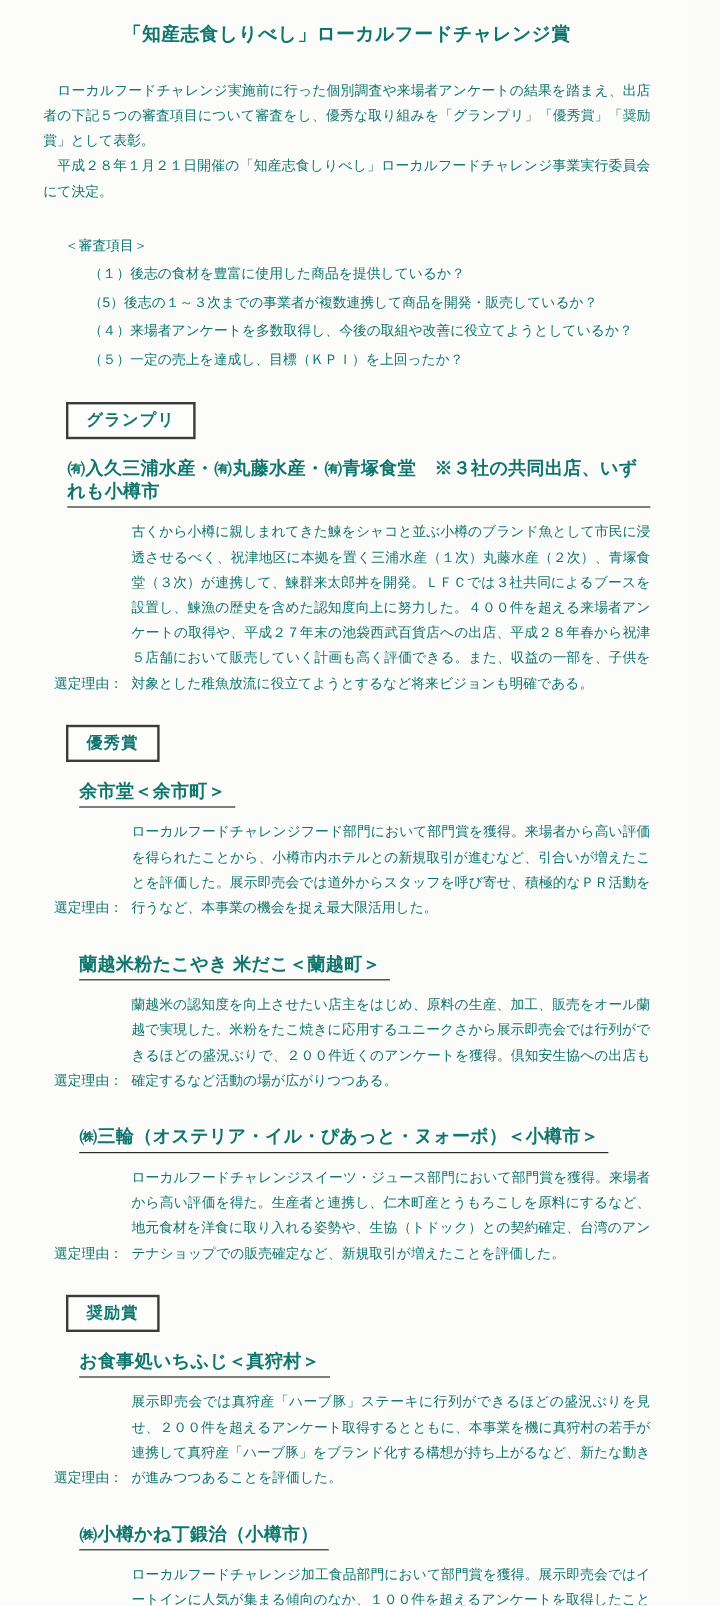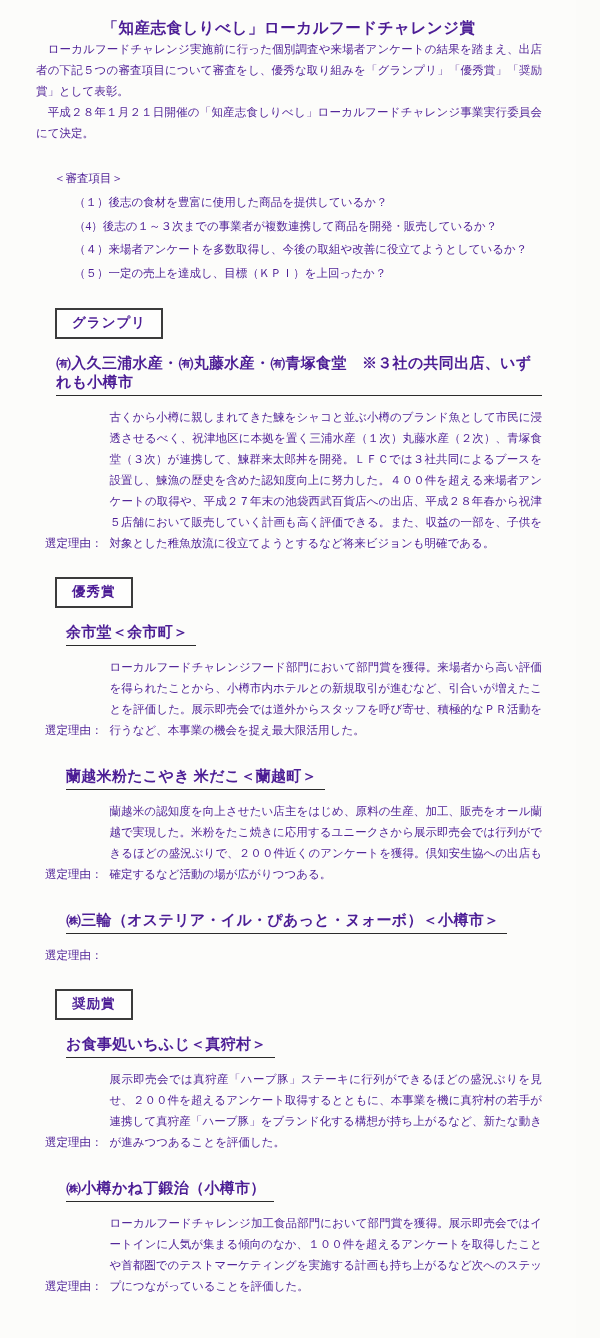--- a/index.html
+++ b/index.html
@@ -4,31 +4,31 @@
 <style>
   html, body { margin:0; padding:0; background:#fbfbf9; }
   .doc {
     position: relative;
     width: 576px;
     height: 1338px;
     overflow: hidden;
     box-sizing: border-box;
     padding: 14px 34px 20px 36px;
     background: #fcfcfa;
-    color: #4c1d95;
-    font-family: Liberation Serif, serif;
+    color: #0f766e;
+    font-family: Liberation Sans, sans-serif;
   }
   .title {
     margin: 4px 0 0;
     font-size: 15.5px;
     font-weight: bold;
     text-align: center;
     letter-spacing: 0.5px;
   }
-  .intro-block { }
+  .intro-block { margin-top: 27px; }
   .intro {
     margin: 0;
     font-size: 11.5px;
     line-height: 21px;
     text-align: justify;
   }
   .criteria { margin-top: 23px; margin-left: 18px; font-size: 11.5px; }
   .criteria-heading { line-height: 22px; }
   .criteria-list { list-style: none; margin: 2px 0 16px; padding: 0 0 0 20px; }
   .criteria-list li { line-height: 23.5px; }
@@ -74,21 +74,21 @@
 
   <div class="intro-block">
     <p class="intro">　ローカルフードチャレンジ実施前に行った個別調査や来場者アンケートの結果を踏まえ、出店者の下記５つの審査項目について審査をし、優秀な取り組みを「グランプリ」「優秀賞」「奨励賞」として表彰。</p>
     <p class="intro">　平成２８年１月２１日開催の「知産志食しりべし」ローカルフードチャレンジ事業実行委員会にて決定。</p>
   </div>
 
   <div class="criteria">
     <div class="criteria-heading">＜審査項目＞</div>
     <ul class="criteria-list">
       <li>（１）後志の食材を豊富に使用した商品を提供しているか？</li>
-      <li>（4）後志の１～３次までの事業者が複数連携して商品を開発・販売しているか？</li>
+      <li>（5）後志の１～３次までの事業者が複数連携して商品を開発・販売しているか？</li>
       <li>（４）来場者アンケートを多数取得し、今後の取組や改善に役立てようとしているか？</li>
       <li>（５）一定の売上を達成し、目標（ＫＰＩ）を上回ったか？</li>
     </ul>
   </div>
 
   <div class="award-section">
     <div class="award-box">グランプリ</div>
     <div class="winner">
       <div class="winner-name">㈲入久三浦水産・㈲丸藤水産・㈲青塚食堂　※３社の共同出店、いずれも小樽市</div>
       <div class="reason">
@@ -114,20 +114,21 @@
       <div class="reason">
         <span class="reason-label">選定理由：</span>
         <span class="reason-text">蘭越米の認知度を向上させたい店主をはじめ、原料の生産、加工、販売をオール蘭越で実現した。米粉をたこ焼きに応用するユニークさから展示即売会では行列ができるほどの盛況ぶりで、２００件近くのアンケートを獲得。倶知安生協への出店も確定するなど活動の場が広がりつつある。</span>
       </div>
     </div>
 
     <div class="winner sub">
       <div class="winner-name">㈱三輪（オステリア・イル・ぴあっと・ヌォーボ）＜小樽市＞</div>
       <div class="reason">
         <span class="reason-label">選定理由：</span>
+        <span class="reason-text">ローカルフードチャレンジスイーツ・ジュース部門において部門賞を獲得。来場者から高い評価を得た。生産者と連携し、仁木町産とうもろこしを原料にするなど、地元食材を洋食に取り入れる姿勢や、生協（トドック）との契約確定、台湾のアンテナショップでの販売確定など、新規取引が増えたことを評価した。</span>
       </div>
     </div>
   </div>
 
   <div class="award-section">
     <div class="award-box">奨励賞</div>
 
     <div class="winner sub">
       <div class="winner-name">お食事処いちふじ＜真狩村＞</div>
       <div class="reason">

